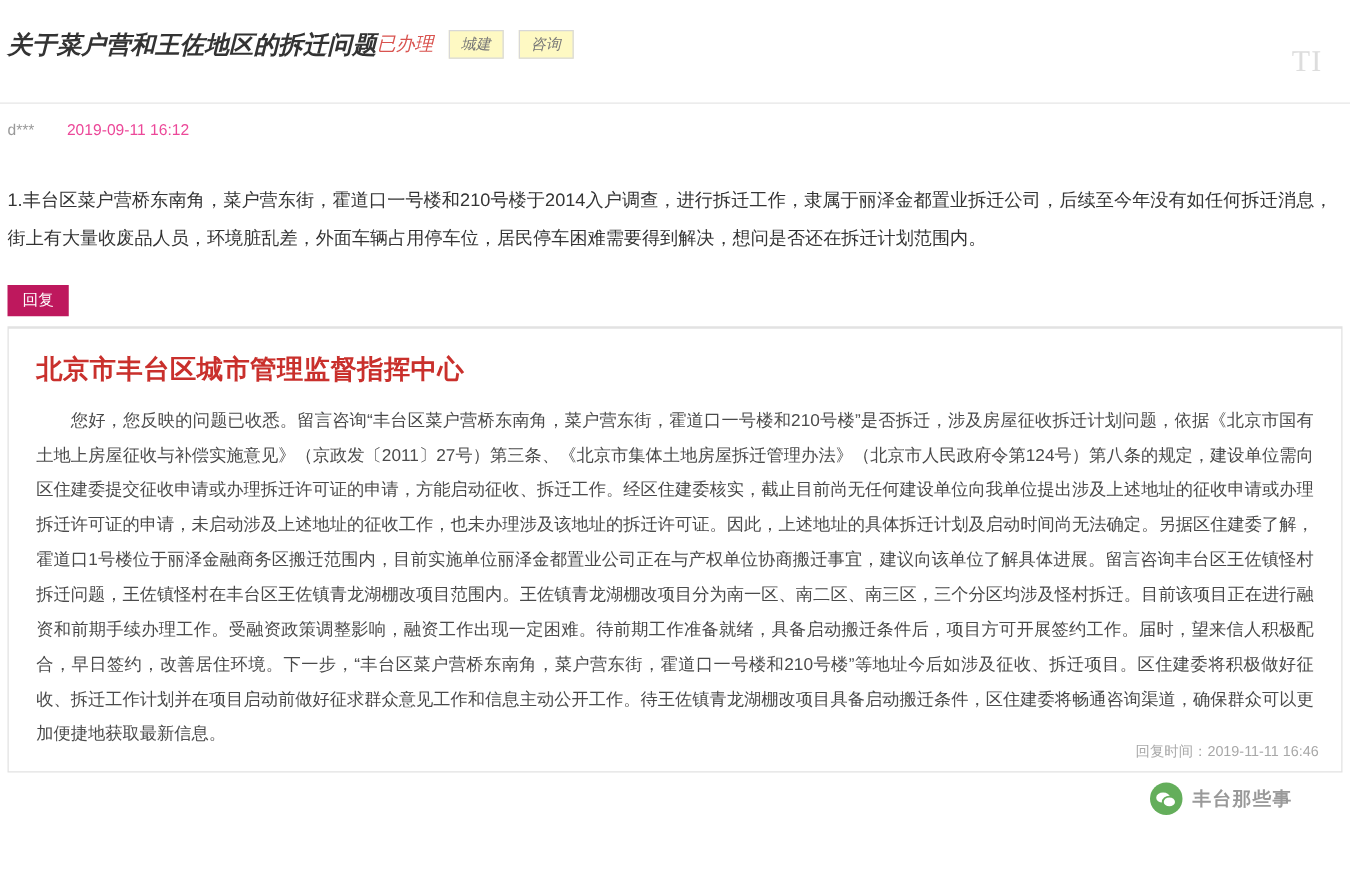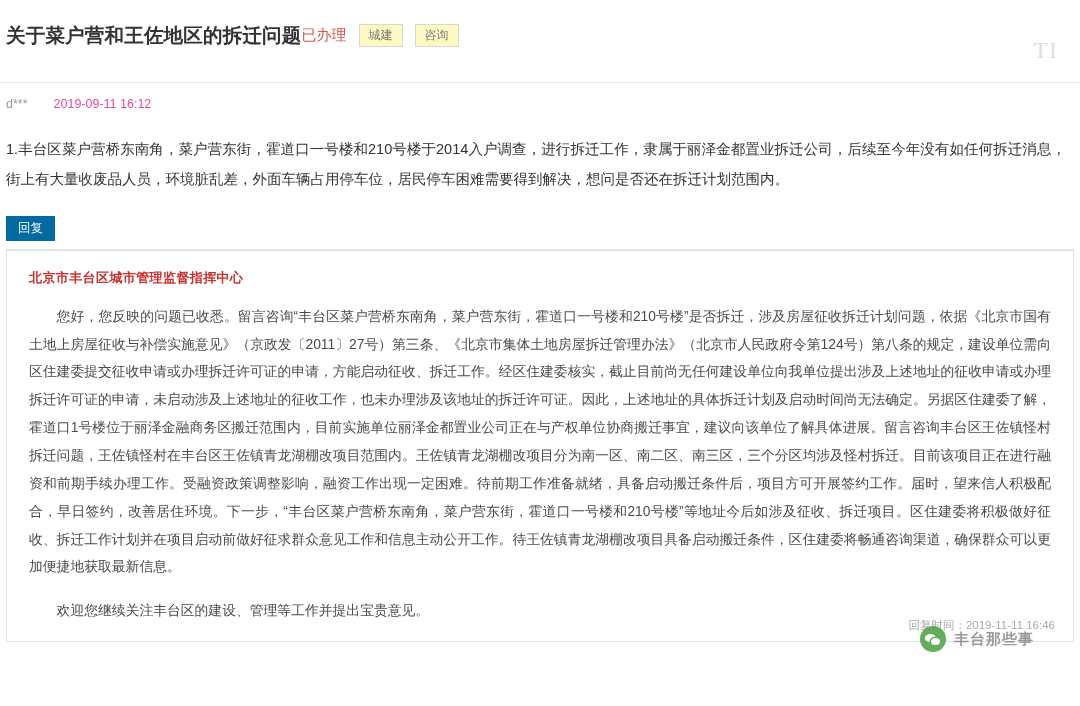--- a/index.html
+++ b/index.html
@@ -26,20 +26,21 @@
   .header {
     position: relative;
     padding: 22px 30px 16px 6px;
     border-bottom: 1px solid #e6e6e6;
     min-height: 44px;
   }
   .title-row {
     display: flex;
     align-items: center;
     flex-wrap: nowrap;
+    font-style: italic;
   }
   .post-title {
     font-size: 19.5px;
     font-weight: bold;
     color: #333333;
     letter-spacing: 0.2px;
     white-space: nowrap;
   }
   .status-done {
     color: #d9534f;
@@ -85,65 +86,65 @@
 
   
   .question {
     padding: 10px 14px 6px 6px;
     font-size: 14.5px;
     line-height: 2.05;
     color: #333333;
     text-align: justify;
   }
   .question p {
-    margin: 4px 0 2px 0;
+    margin: 16px 0 2px 0;
   }
   .question .closing {
     margin-top: 30px;
   }
 
   
   .reply-label-row {
     padding: 14px 6px 0 6px;
   }
   .reply-label {
     display: inline-block;
-    background: #0369a1;
+    background: #be185d;
     color: #ffffff;
     font-size: 12.5px;
     padding: 4px 12px;
     line-height: 1.3;
   }
 
   
   .reply-card {
     margin: 8px 6px 0 6px;
     border: 1px solid #e2e2e2;
     border-top: 2px solid #e2e2e2;
     background: #ffffff;
     padding: 18px 22px 14px 22px;
     position: relative;
     min-height: 330px;
     box-sizing: border-box;
   }
   .reply-org {
     color: #c9302c;
-    font-size: 13px;
+    font-size: 21px;
     font-weight: bold;
     margin-bottom: 14px;
     letter-spacing: 0.4px;
   }
   .reply-body {
     font-size: 13.8px;
     line-height: 2.02;
     color: #4a4a4a;
     text-align: justify;
   }
   .reply-body p {
-    margin: 16px 0 2px 0;
+    margin: 0 0 2px 0;
   }
   .reply-body .indent {
     text-indent: 2em;
   }
   .reply-time {
     position: absolute;
     right: 18px;
     bottom: 8px;
     font-size: 11.5px;
     color: #a8a8a8;
@@ -221,21 +222,20 @@
   </div>
 
   <div class="reply-label-row">
     <span class="reply-label">回复</span>
   </div>
 
   <div class="reply-card">
     <div class="reply-org">北京市丰台区城市管理监督指挥中心</div>
     <div class="reply-body">
       <p class="indent">您好，您反映的问题已收悉。留言咨询“丰台区菜户营桥东南角，菜户营东街，霍道口一号楼和210号楼”是否拆迁，涉及房屋征收拆迁计划问题，依据《北京市国有土地上房屋征收与补偿实施意见》（京政发〔2011〕27号）第三条、《北京市集体土地房屋拆迁管理办法》（北京市人民政府令第124号）第八条的规定，建设单位需向区住建委提交征收申请或办理拆迁许可证的申请，方能启动征收、拆迁工作。经区住建委核实，截止目前尚无任何建设单位向我单位提出涉及上述地址的征收申请或办理拆迁许可证的申请，未启动涉及上述地址的征收工作，也未办理涉及该地址的拆迁许可证。因此，上述地址的具体拆迁计划及启动时间尚无法确定。另据区住建委了解，霍道口1号楼位于丽泽金融商务区搬迁范围内，目前实施单位丽泽金都置业公司正在与产权单位协商搬迁事宜，建议向该单位了解具体进展。留言咨询丰台区王佐镇怪村拆迁问题，王佐镇怪村在丰台区王佐镇青龙湖棚改项目范围内。王佐镇青龙湖棚改项目分为南一区、南二区、南三区，三个分区均涉及怪村拆迁。目前该项目正在进行融资和前期手续办理工作。受融资政策调整影响，融资工作出现一定困难。待前期工作准备就绪，具备启动搬迁条件后，项目方可开展签约工作。届时，望来信人积极配合，早日签约，改善居住环境。下一步，“丰台区菜户营桥东南角，菜户营东街，霍道口一号楼和210号楼”等地址今后如涉及征收、拆迁项目。区住建委将积极做好征收、拆迁工作计划并在项目启动前做好征求群众意见工作和信息主动公开工作。待王佐镇青龙湖棚改项目具备启动搬迁条件，区住建委将畅通咨询渠道，确保群众可以更加便捷地获取最新信息。</p>
-      <p class="indent">欢迎您继续关注丰台区的建设、管理等工作并提出宝贵意见。</p>
     </div>
     <div class="reply-time">回复时间：2019-11-11 16:46</div>
   </div>
 
   <div class="wm-badge">
     <span class="wm-logo"></span>
     <span class="wm-text">丰台那些事</span>
   </div>
 
 </div>

